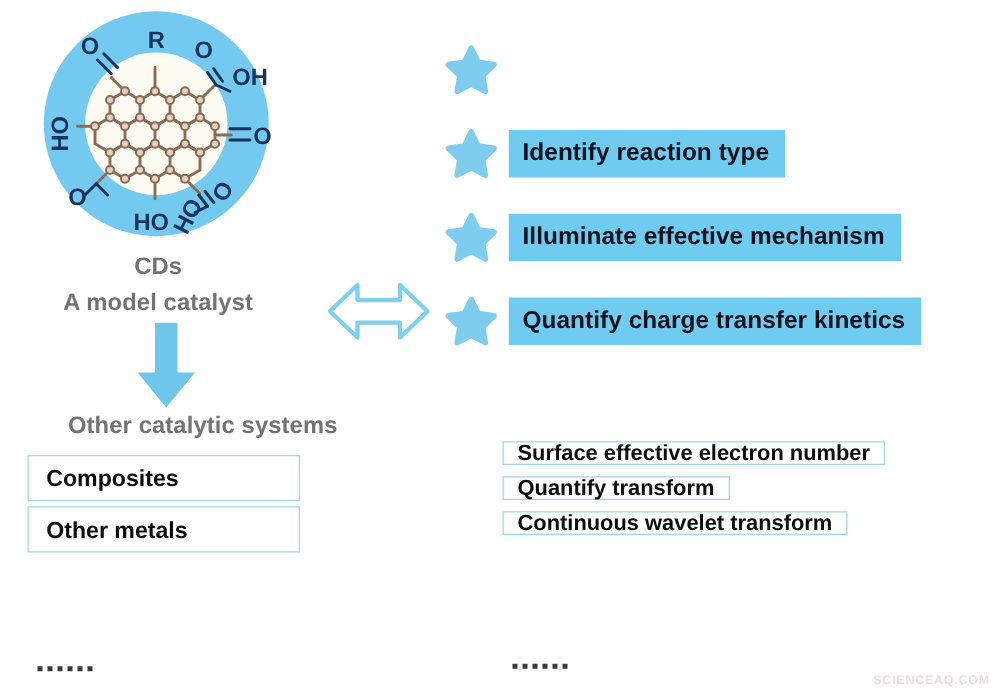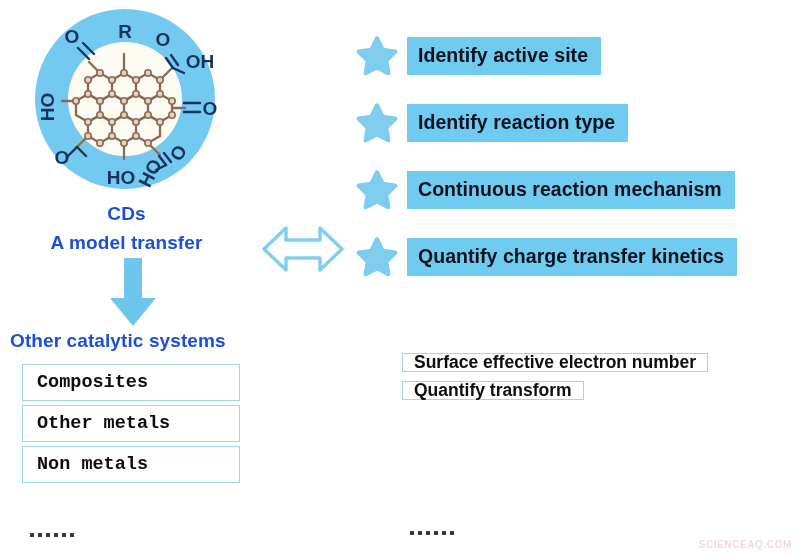--- a/index.html
+++ b/index.html
@@ -25,36 +25,36 @@
     top: 6px;
     width: 186px;
     height: 186px;
   }
   #cd-particle svg { display: block; }
 
   
   .caption {
     position: absolute;
     text-align: center;
-    color: #1d4ed8;
+    color: #737373;
     font-weight: bold;
     letter-spacing: .1px;
   }
   #cds-label {
     left: 0; top: 203px; width: 253px;
     font-size: 19px;
   }
   #model-catalyst-label {
     left: 0; top: 232px; width: 253px;
     font-size: 19px;
   }
   #other-systems-label {
     left: 10px; top: 330px; width: 260px;
     font-size: 19px;
-    text-align: left;
+    text-align: right;
   }
 
   
   #down-arrow { left: 104px; top: 258px; width: 58px; height: 70px; }
   #lr-arrow   { left: 260px; top: 222px; width: 86px; height: 54px; }
 
   
   #banner-list {
     position: absolute;
     left: 356px;
@@ -97,21 +97,20 @@
     display: flex;
     align-items: center;
   }
 
   
   #left-box-list {
     position: absolute;
     left: 22px;
     top: 364px;
     width: 188px;
-    font-family: Liberation Mono, monospace;
   }
   #left-box-list .obox {
     width: 218px;
     height: 37px;
     font-size: 18.5px;
     padding-left: 14px;
     margin-bottom: 4px;
   }
 
   
@@ -249,21 +248,21 @@
       <text x="30" y="158" font-size="19" text-anchor="middle">O</text>
       <text x="89" y="178" font-size="19" text-anchor="middle">HO</text>
       <text x="124" y="170" font-size="19" text-anchor="middle" transform="rotate(-63 124 170)">HO</text>
       <text x="152" y="150" font-size="19" text-anchor="middle" transform="rotate(-63 152 150)">O</text>
     </g>
   </svg>
 </div>
 
 <div class="caption" id="cds-label">CDs</div>
 
-<div class="caption" id="model-catalyst-label">A model transfer</div>
+<div class="caption" id="model-catalyst-label">A model catalyst</div>
 
 <div class="caption" id="other-systems-label">Other catalytic systems</div>
 
 <div class="abs" id="down-arrow">
   <svg width="58" height="70" viewBox="0 0 58 70">
     <polygon points="20,0 38,0 38,40 52,40 29,68 6,40 20,40" fill="#6FC6EC"></polygon>
   </svg>
 </div>
 
 <div class="abs" id="lr-arrow">
@@ -273,74 +272,75 @@
 </div>
 
 <div id="banner-list">
 
   <div class="banner-row">
     <span class="star-icon">
       <svg width="42" height="40" viewBox="0 0 42 40">
         <path d="M21 2.5 L26.6 13.9 L39.2 15.7 L30.1 24.6 L32.2 37.1 L21 31.2 L9.8 37.1 L11.9 24.6 L2.8 15.7 L15.4 13.9 Z" fill="#7FCDEE" stroke="#7FCDEE" stroke-width="4.5" stroke-linejoin="round"></path>
       </svg>
     </span>
-    <span class="banner">Identify active site</span>
   </div>
 
   <div class="banner-row">
     <span class="star-icon">
       <svg width="42" height="40" viewBox="0 0 42 40">
         <path d="M21 2.5 L26.6 13.9 L39.2 15.7 L30.1 24.6 L32.2 37.1 L21 31.2 L9.8 37.1 L11.9 24.6 L2.8 15.7 L15.4 13.9 Z" fill="#7FCDEE" stroke="#7FCDEE" stroke-width="4.5" stroke-linejoin="round"></path>
       </svg>
     </span>
     <span class="banner">Identify reaction type</span>
   </div>
 
   <div class="banner-row">
     <span class="star-icon">
       <svg width="42" height="40" viewBox="0 0 42 40">
         <path d="M21 2.5 L26.6 13.9 L39.2 15.7 L30.1 24.6 L32.2 37.1 L21 31.2 L9.8 37.1 L11.9 24.6 L2.8 15.7 L15.4 13.9 Z" fill="#7FCDEE" stroke="#7FCDEE" stroke-width="4.5" stroke-linejoin="round"></path>
       </svg>
     </span>
-    <span class="banner">Continuous reaction mechanism</span>
+    <span class="banner">Illuminate effective mechanism</span>
   </div>
 
   <div class="banner-row">
     <span class="star-icon">
       <svg width="42" height="40" viewBox="0 0 42 40">
         <path d="M21 2.5 L26.6 13.9 L39.2 15.7 L30.1 24.6 L32.2 37.1 L21 31.2 L9.8 37.1 L11.9 24.6 L2.8 15.7 L15.4 13.9 Z" fill="#7FCDEE" stroke="#7FCDEE" stroke-width="4.5" stroke-linejoin="round"></path>
       </svg>
     </span>
     <span class="banner">Quantify charge transfer kinetics</span>
   </div>
 
 </div>
 
 <div id="left-box-list">
   <div class="obox">Composites</div>
   <div class="obox">Other metals</div>
-  <div class="obox">Non metals</div>
 </div>
 
 <div class="dots" id="left-dots">
   <i></i>
     <i></i>
     <i></i>
     <i></i>
     <i></i>
     <i></i>
 </div>
 
 <div id="right-box-list">
   <div class="row">
     <div class="obox">Surface effective electron number</div>
   </div>
   <div class="row">
     <div class="obox">Quantify transform</div>
   </div>
+  <div class="row">
+    <div class="obox">Continuous wavelet transform</div>
+  </div>
 </div>
 
 <div class="dots" id="right-dots">
   <i></i>
     <i></i>
     <i></i>
     <i></i>
     <i></i>
     <i></i>
 </div>

